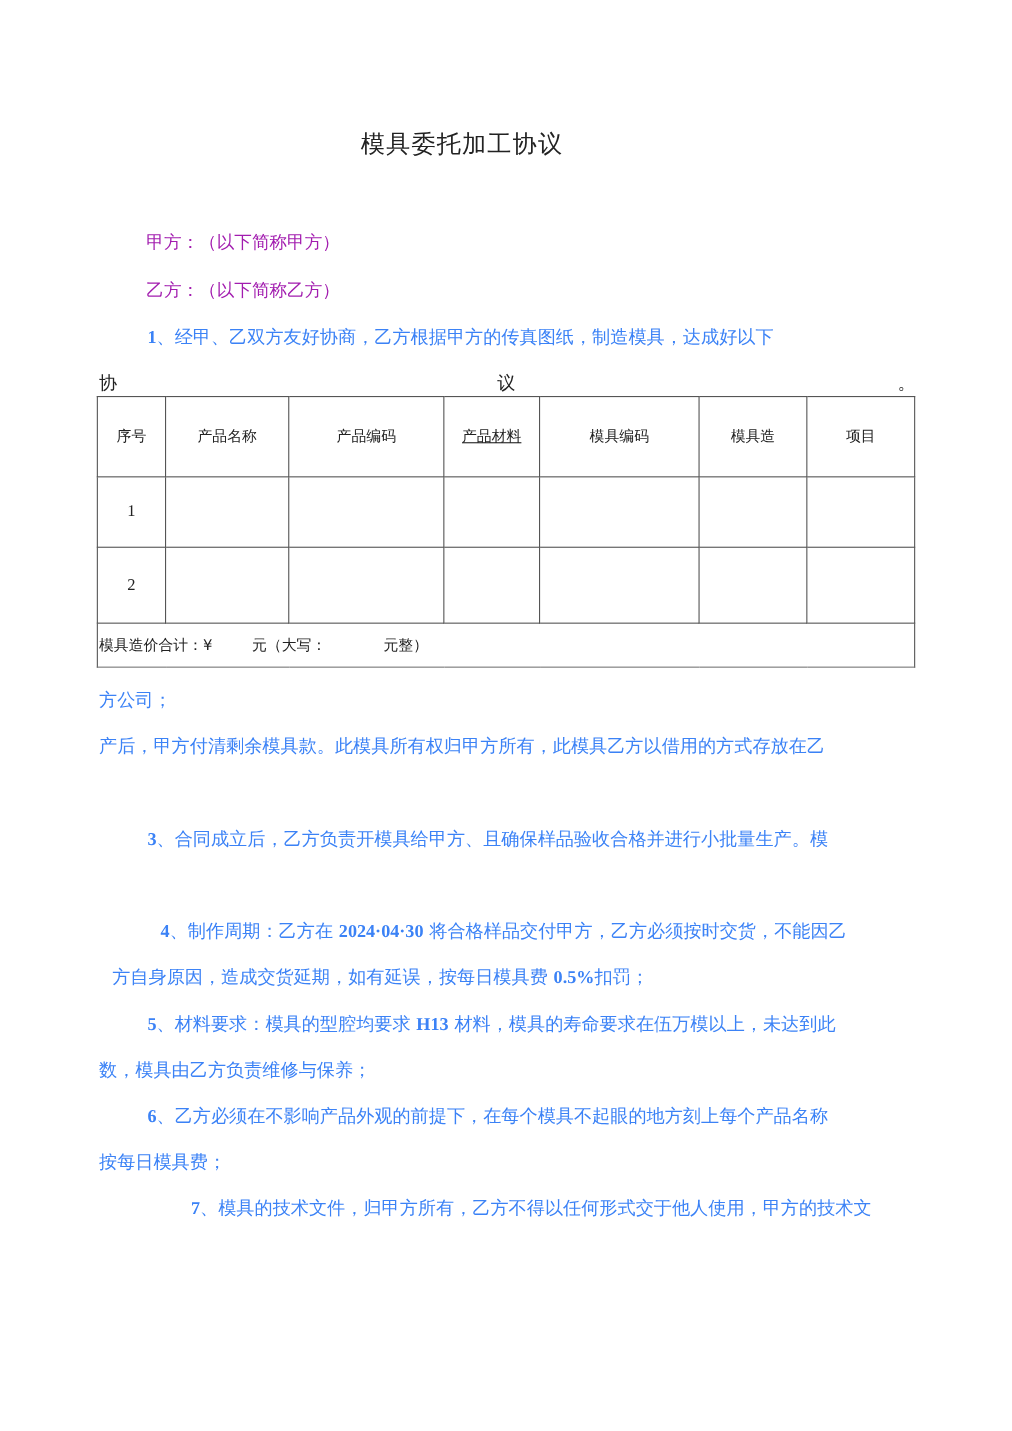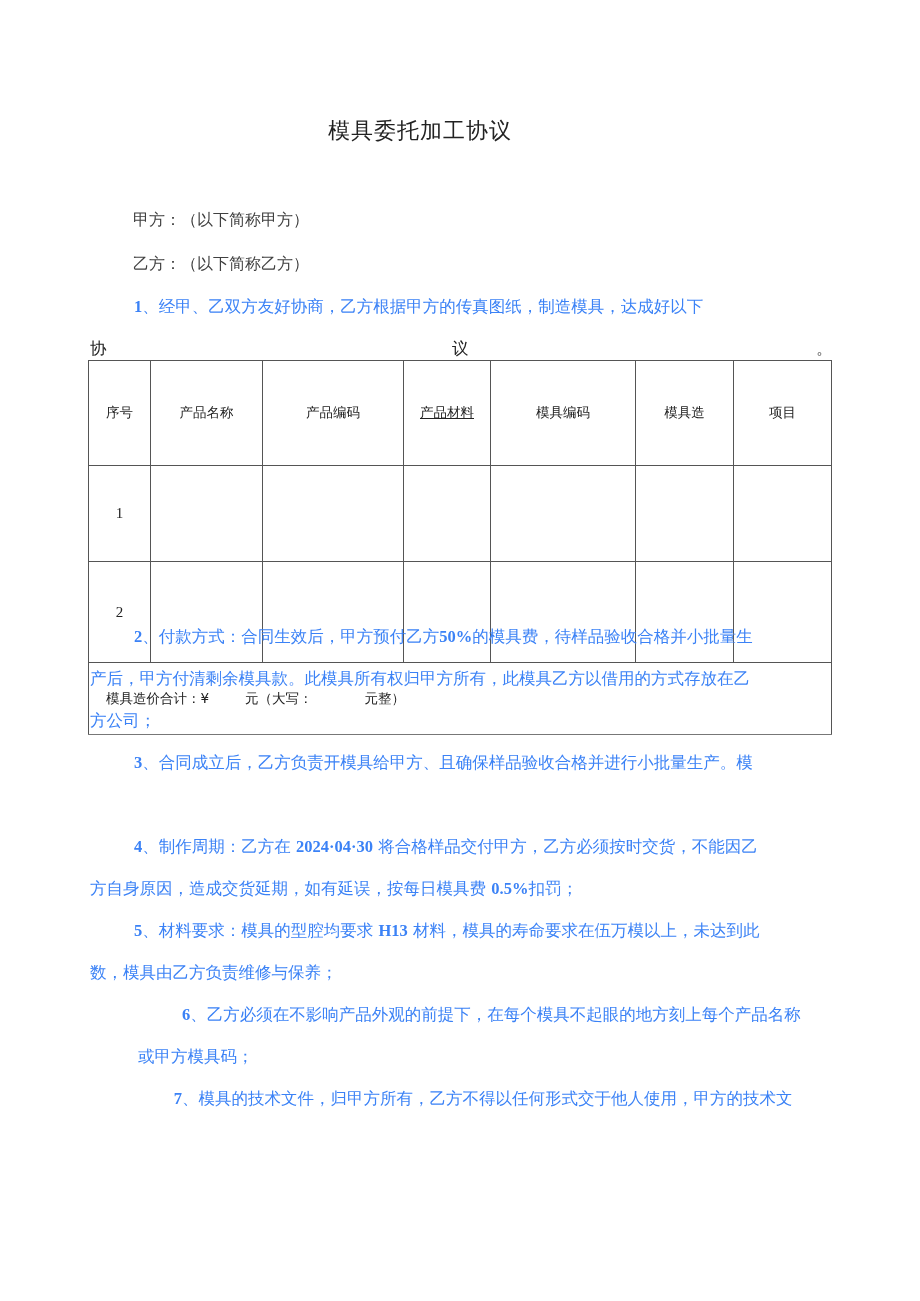--- a/index.html
+++ b/index.html
@@ -1,27 +1,27 @@
 <!DOCTYPE html>
 <html><head>
 <meta charset="utf-8">
 <style>
   html, body { margin:0; padding:0; background:#ffffff; }
   body { width:920px; height:1301px; position:relative; overflow:hidden;
          font-family:"DejaVu Serif","Liberation Serif",serif; color:#1a1a1a; }
   .abs { position:absolute; white-space:nowrap; }
   .title { left:0; width:840px; top:116px; text-align:center; font-size:22px; letter-spacing:1px; color:#222; }
-  .party { left:133px; font-size:16px; color:#404040; }
+  .party { left:133px; font-size:16px; color:#a21caf; }
   .para { left:90px; width:742px; font-size:16.5px; color:#3b82f6; white-space:normal; }
   .para .line { display:block; height:42px; line-height:28px; white-space:nowrap; }
   .para .line.indent { padding-left:44px; }
   b.num { font-family:"Liberation Serif",serif; font-weight:bold; }
   .tight .line { height:24px; line-height:22px;text-align:center; }
   table.grid { position:absolute; left:88px; top:360px; border-collapse:collapse; font-family:"DejaVu Sans","Liberation Sans",sans-serif; font-size:13.5px; color:#222; }
-  table.grid td { border:1.5px solid #555; text-align:center; vertical-align:middle; padding:16px; }
+  table.grid td { border:1.5px solid #555; text-align:center; vertical-align:middle; padding:0; }
   table.grid td.light { border-left-color:#999;text-decoration:underline; }
   table.grid tr.hdr td { height:72px; }
   table.grid tr.r1 td { height:63px; font-family:"Liberation Serif",serif; font-size:15px; }
   table.grid tr.r2 td { height:68px; font-family:"Liberation Serif",serif; font-size:15px; }
   table.grid tr.tot td { height:39px; text-align:left; border-bottom-color:#777; }
   .tot-text { padding-left:1px; }
   .gap { display:inline-block; }
 </style>
 </head>
 <body>
@@ -80,39 +80,38 @@
   </tr>
   <tr class="tot">
     <td colspan="7">
       <span class="tot-text">模具造价合计：¥</span><span class="gap" style="width:36px"></span><span>元（大写：</span><span class="gap" style="width:52px"></span><span>元整）</span>
     </td>
   </tr>
 </tbody>
   </table>
 
 <div class="abs para" style="top:623px;">
-  <span class="line indent"><b class="num">2</b><span>、付款方式：合同生效后，甲方预付乙方</span><b class="num">50%</b><span>的模具费，待样品验收合格并小批量生</span></span>
+  <span class="line">方公司；</span>
   <span class="line">产后，甲方付清剩余模具款。此模具所有权归甲方所有，此模具乙方以借用的方式存放在乙</span>
-  <span class="line">方公司；</span>
 </div>
 
 <div class="abs para" style="top:749px;">
   <span class="line indent"><b class="num">3</b><span>、合同成立后，乙方负责开模具给甲方、且确保样品验收合格并进行小批量生产。模</span></span>
 </div>
 
-<div class="abs para" style="top:833px;">
+<div class="abs para" style="top:833px;margin-left:12px;">
   <span class="line indent"><b class="num">4</b><span>、制作周期：乙方在</span> <b class="num">2024·04·30</b> <span>将合格样品交付甲方，乙方必须按时交货，不能因乙</span></span>
   <span class="line"><span>方自身原因，造成交货延期，如有延误，按每日模具费</span> <b class="num">0.5%</b><span>扣罚；</span></span>
 </div>
 
 <div class="abs para" style="top:917px;">
   <span class="line indent"><b class="num">5</b><span>、材料要求：模具的型腔均要求</span> <b class="num">H13</b> <span>材料，模具的寿命要求在伍万模以上，未达到此</span></span>
   <span class="line">数，模具由乙方负责维修与保养；</span>
 </div>
 
-<div class="abs para" style="top:1001px;margin-left:48px;">
+<div class="abs para" style="top:1001px;">
   <span class="line indent"><b class="num">6</b><span>、乙方必须在不影响产品外观的前提下，在每个模具不起眼的地方刻上每个产品名称</span></span>
-  <span class="line">或甲方模具码；</span>
+  <span class="line">按每日模具费；</span>
 </div>
 
 <div class="abs para tight" style="top:1088px;">
   <span class="line indent"><b class="num">7</b><span>、模具的技术文件，归甲方所有，乙方不得以任何形式交于他人使用，甲方的技术文</span></span>
 </div>
 
 </body></html>

